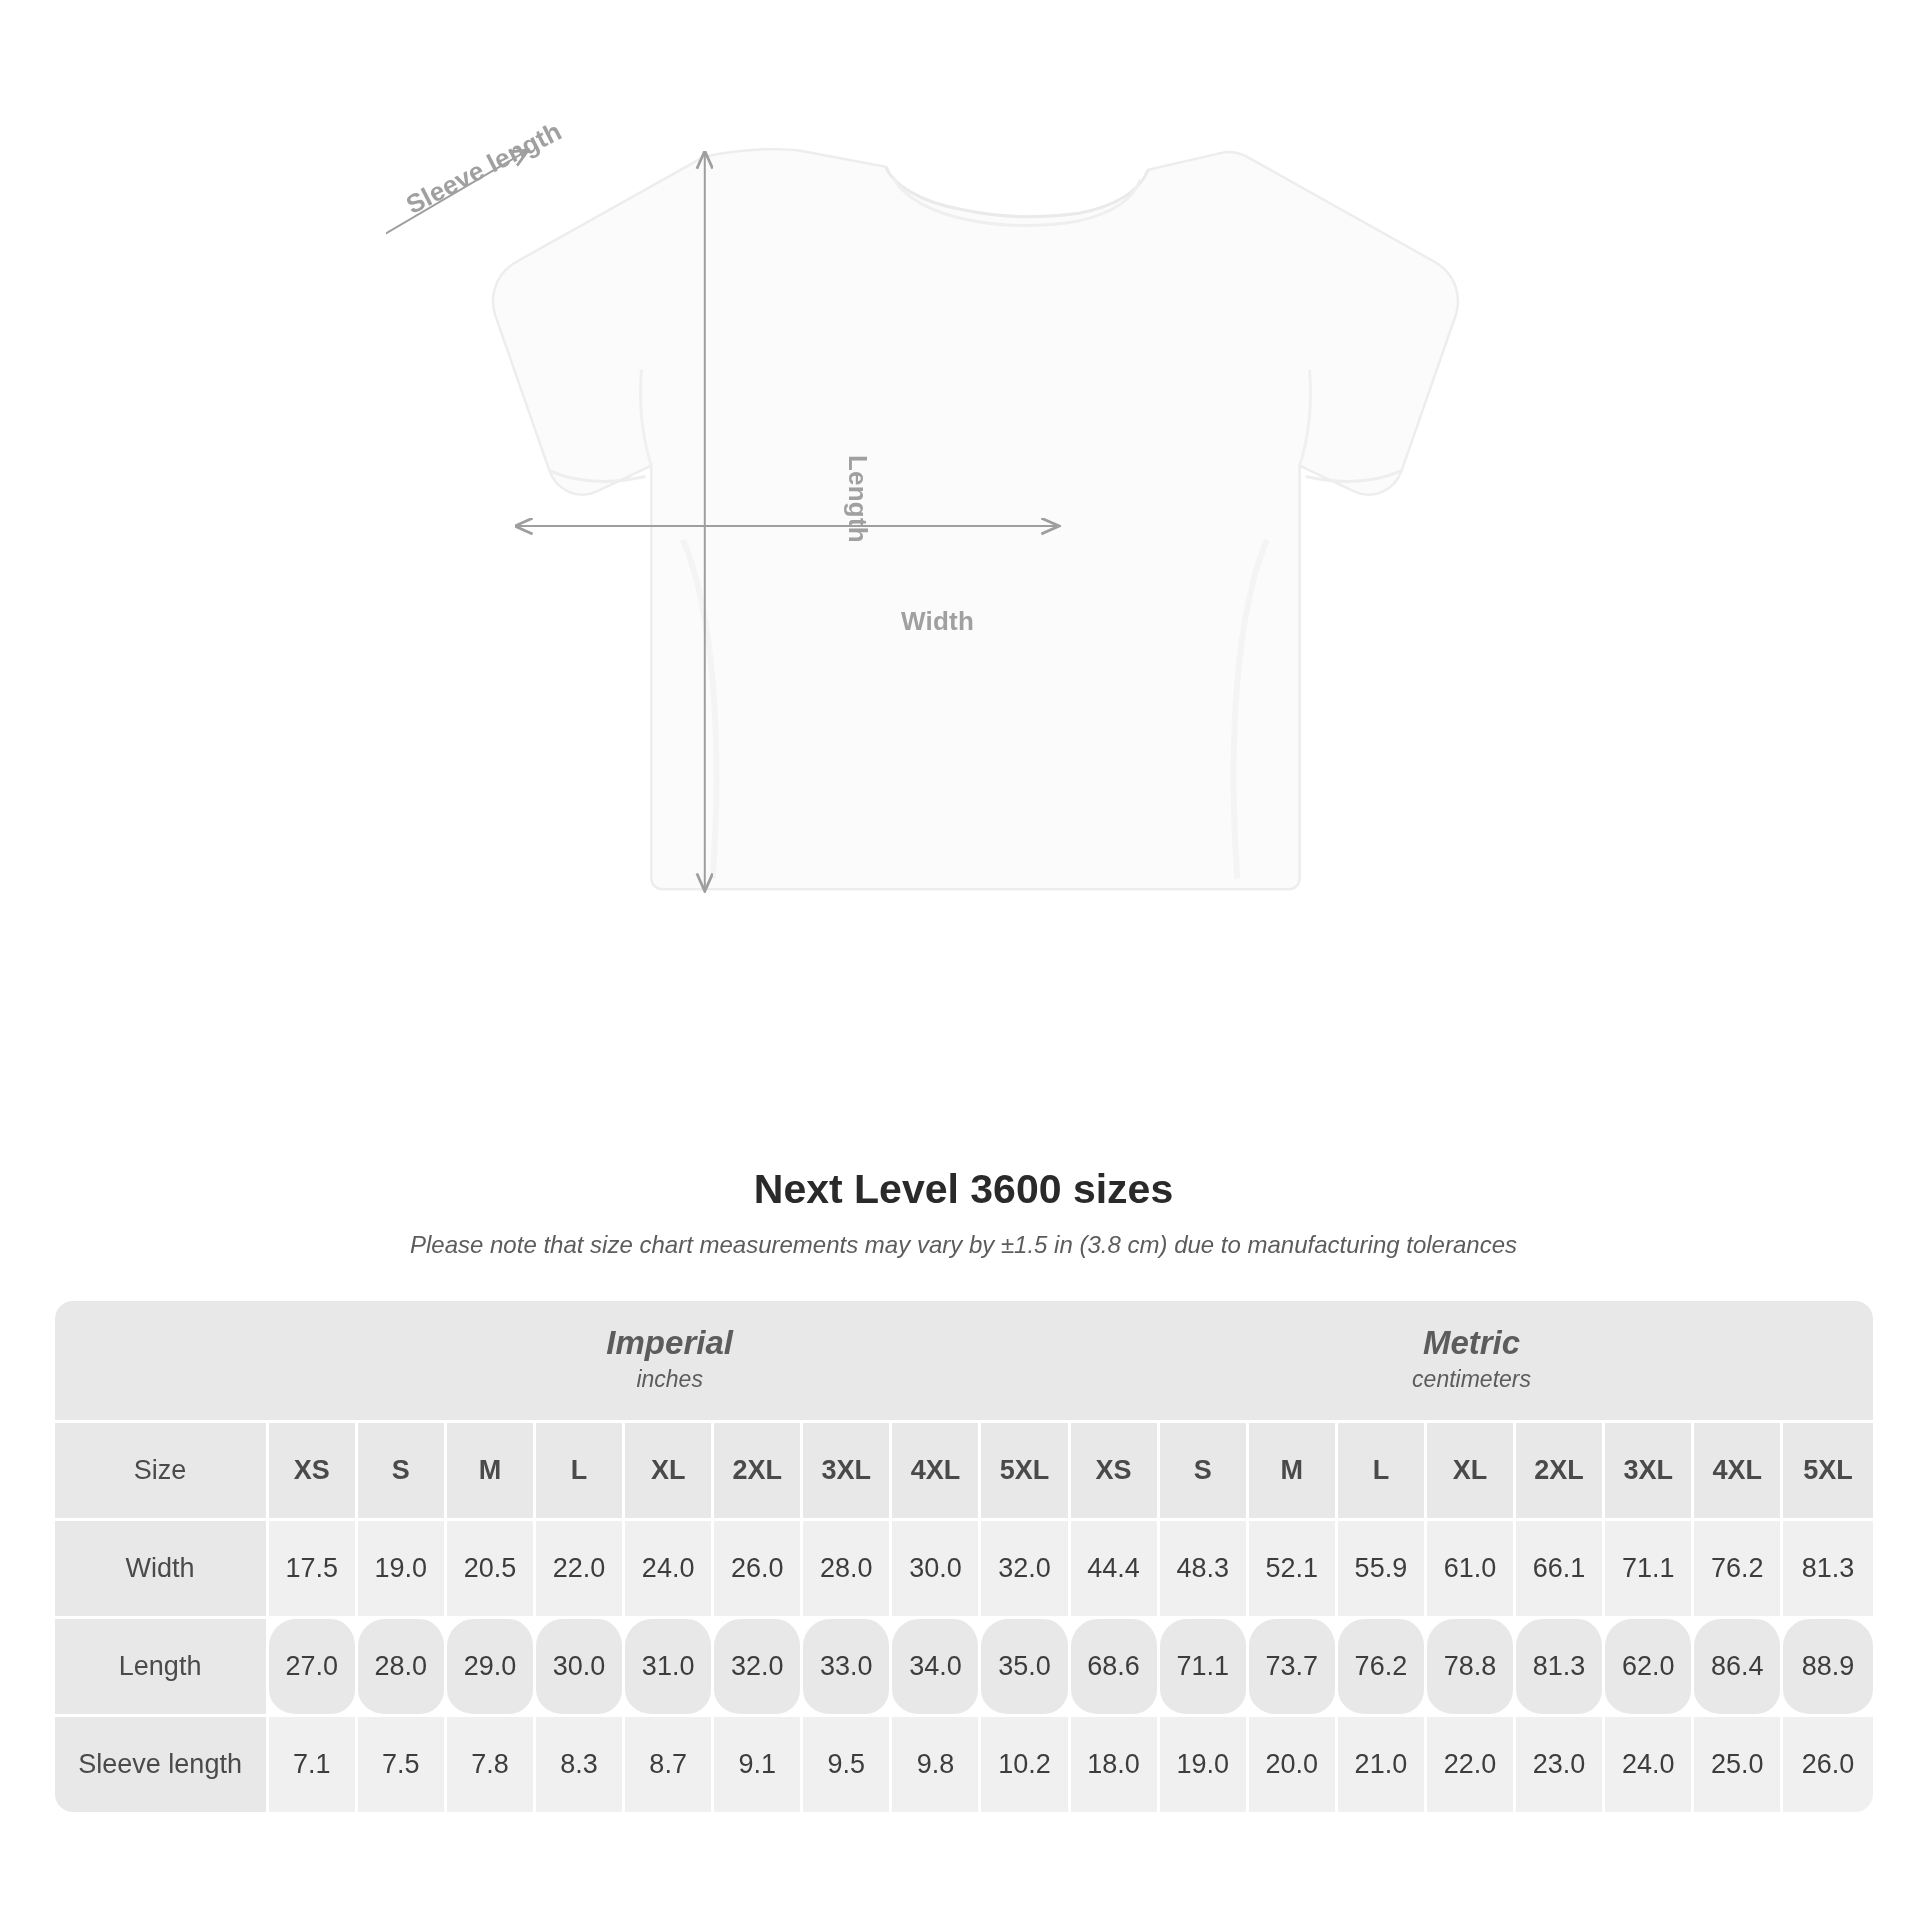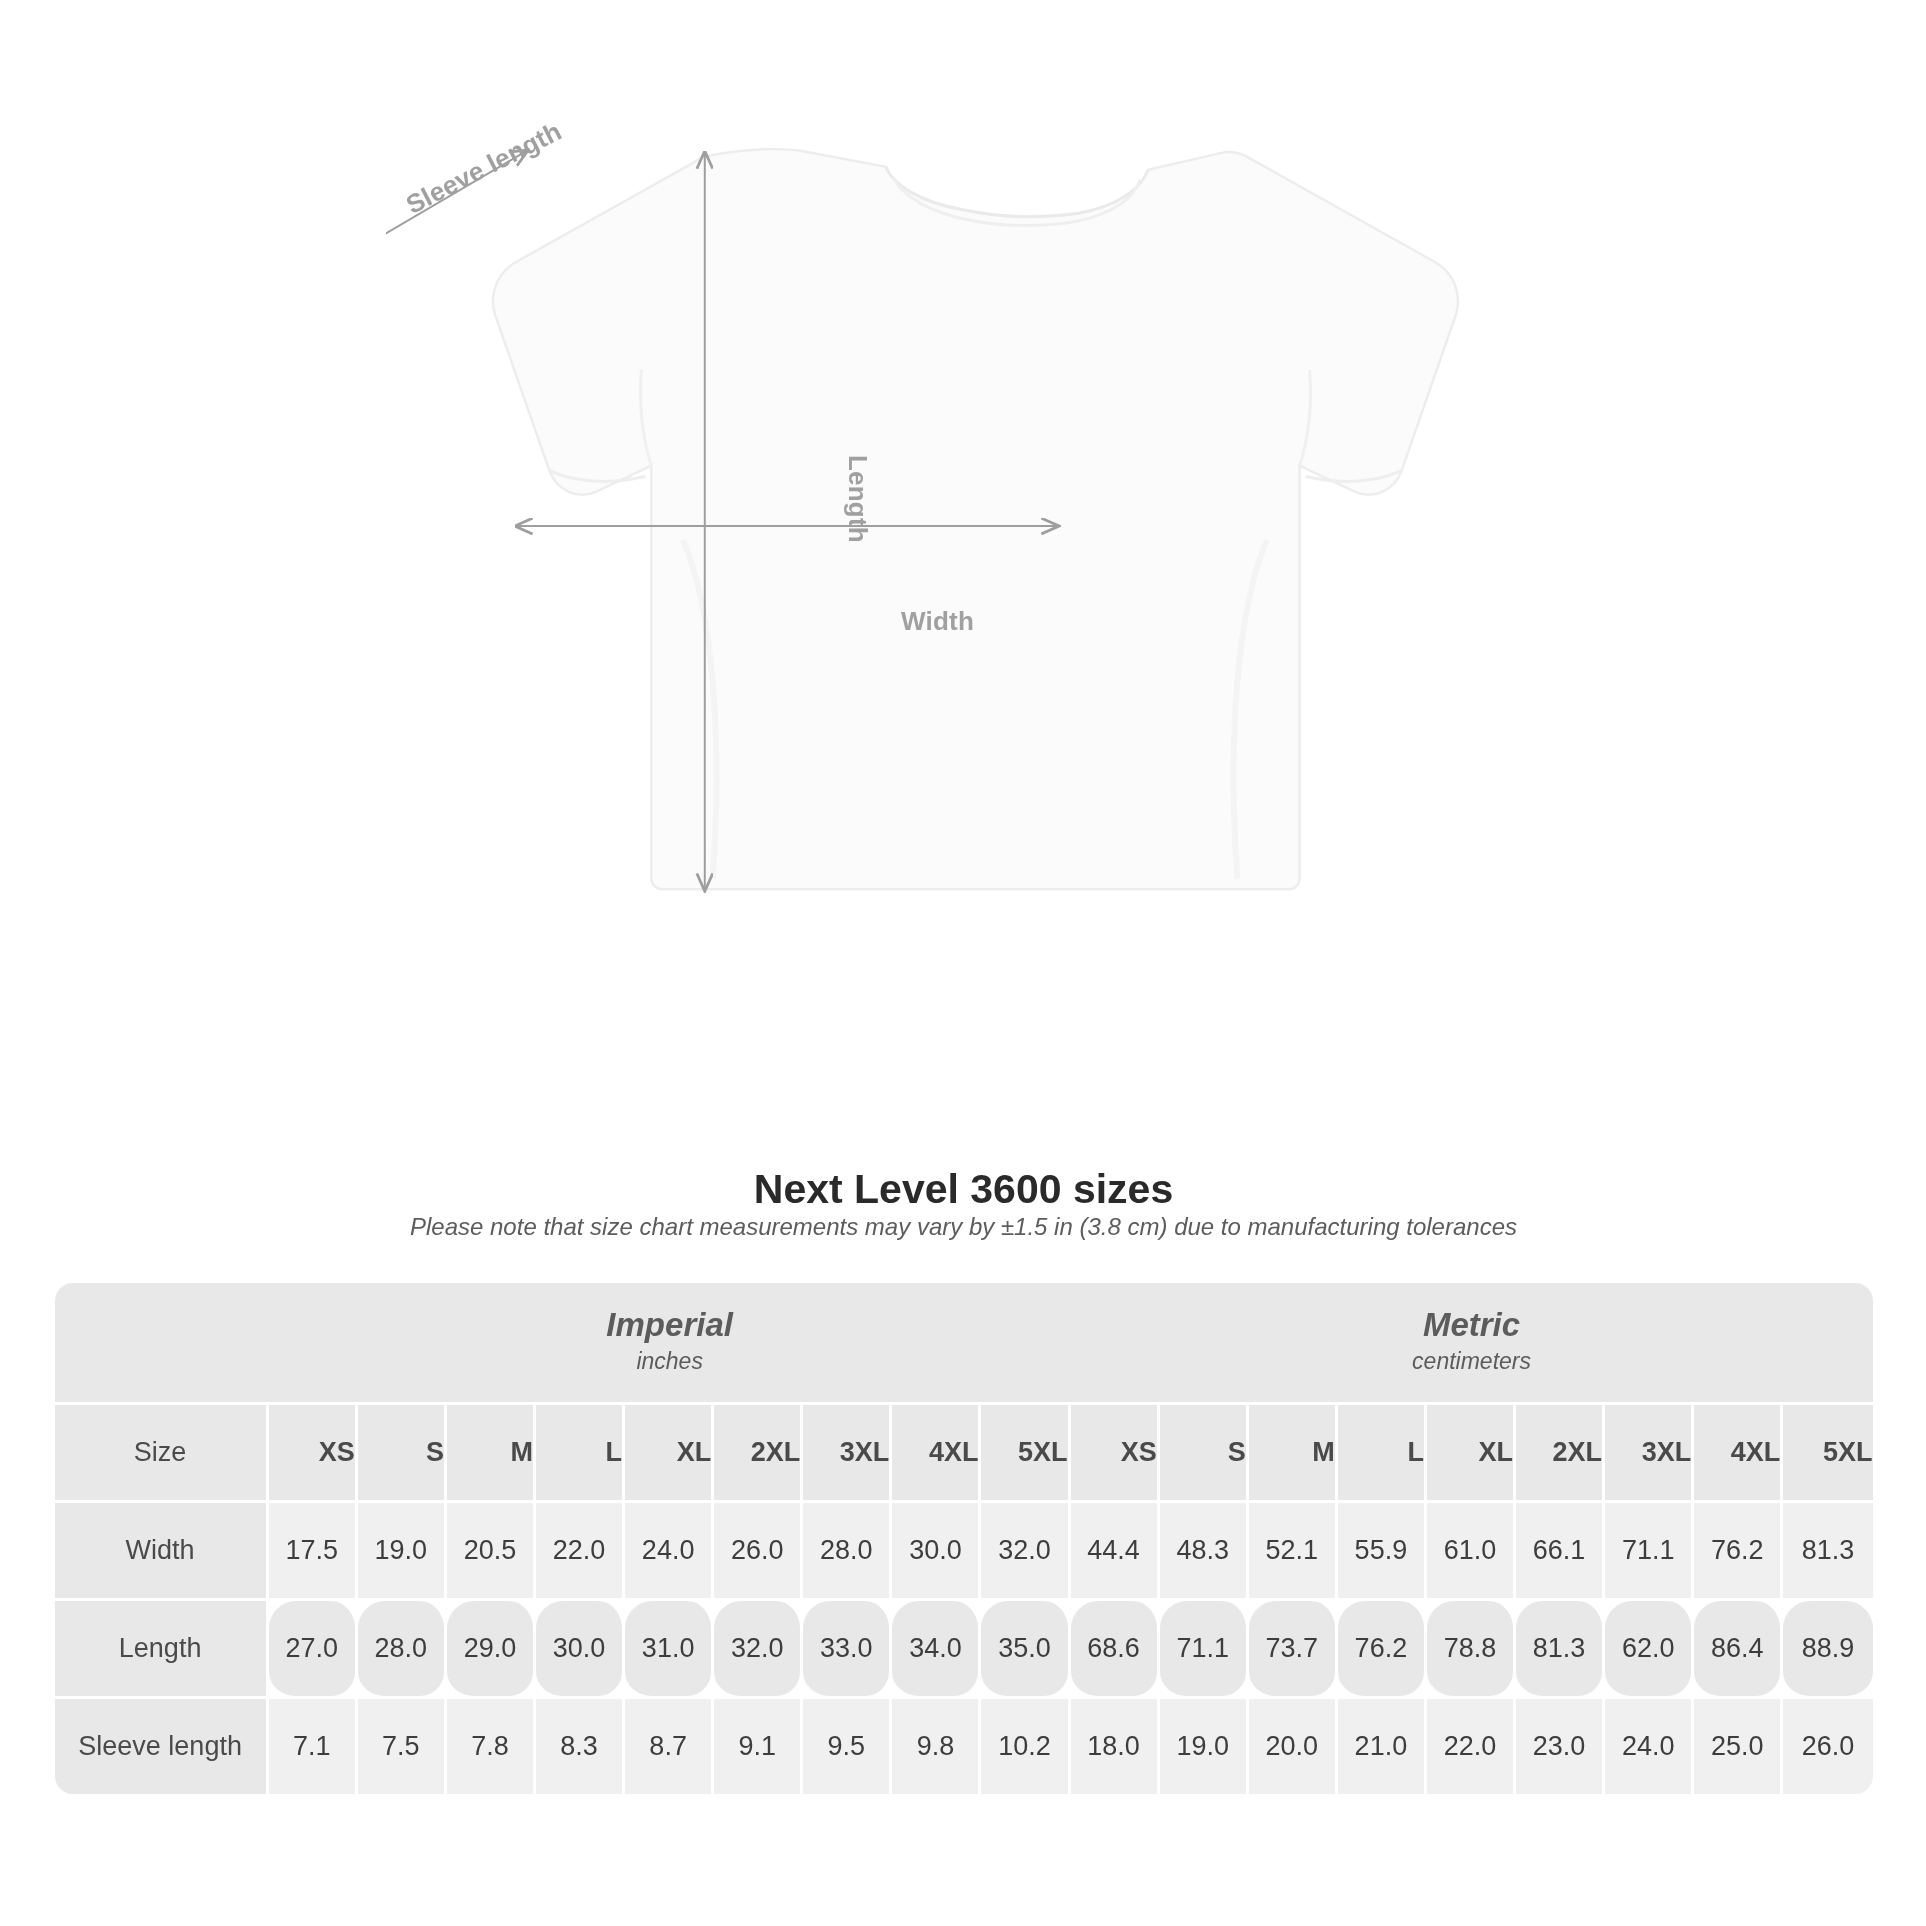--- a/index.html
+++ b/index.html
@@ -59,21 +59,21 @@
   
   .title-block {
     width: 1927px;
     text-align: center;
     margin-top: 18px;
   }
   .chart-title {
     font-size: 41px;
     font-weight: bold;
     color: #2a2a2a;
-    margin: 0 0 0 0;
+    margin: 0 0 18px 0;
   }
   .chart-note {
     font-size: 24px;
     font-style: italic;
     color: #5c5c5c;
     margin: 0;
   }
 
   
   .table-zone {
@@ -128,21 +128,21 @@
     border-bottom: 3px solid #ffffff;
     border-right: 3px solid #ffffff;
   }
   .row-head.bottom { border-bottom: none; border-bottom-left-radius: 18px; }
 
   .col-head {
     background: #e8e8e8;
     font-weight: bold;
     font-size: 27px;
     color: #4a4a4a;
-    text-align: right;
+    text-align: center;
     height: 95px;
     border-bottom: 3px solid #ffffff;
     border-right: 3px solid #ffffff;
   }
   .col-head.last { border-right: none; }
 
   .cell {
     background: #f0f0f0;
     text-align: center;
     font-size: 27px;

